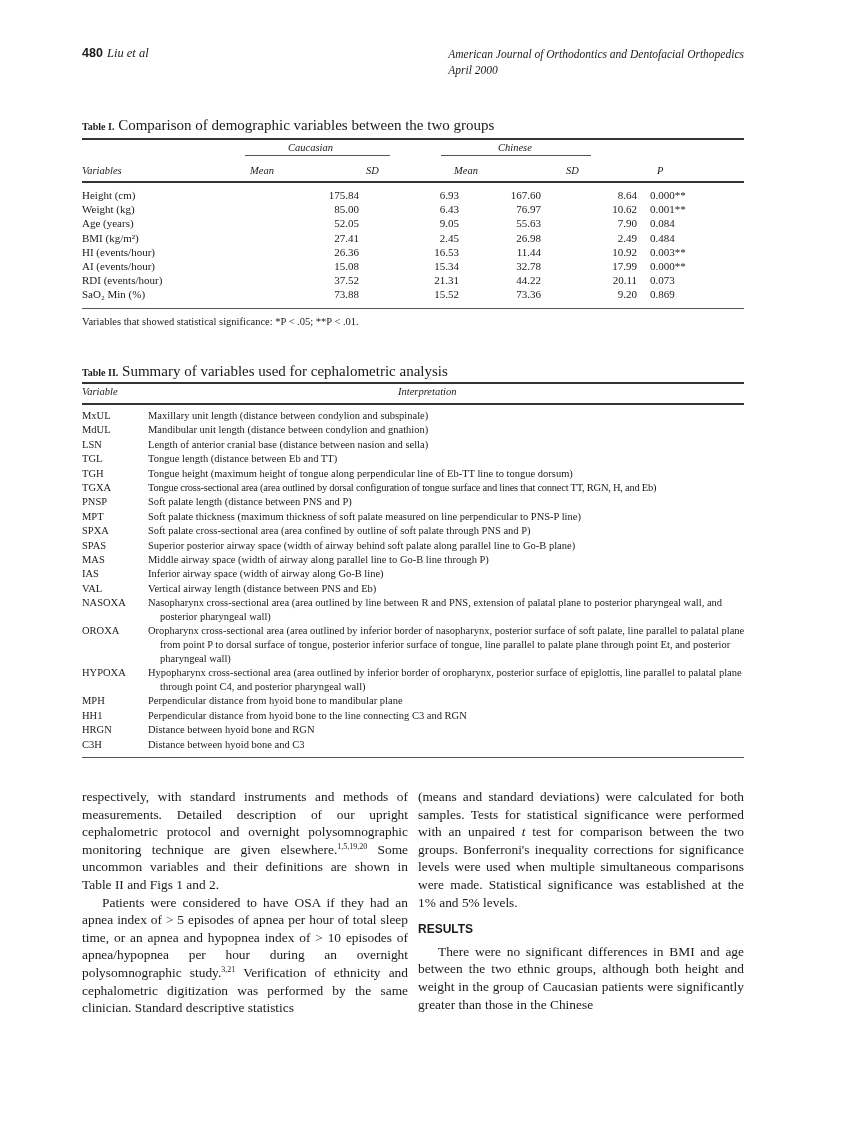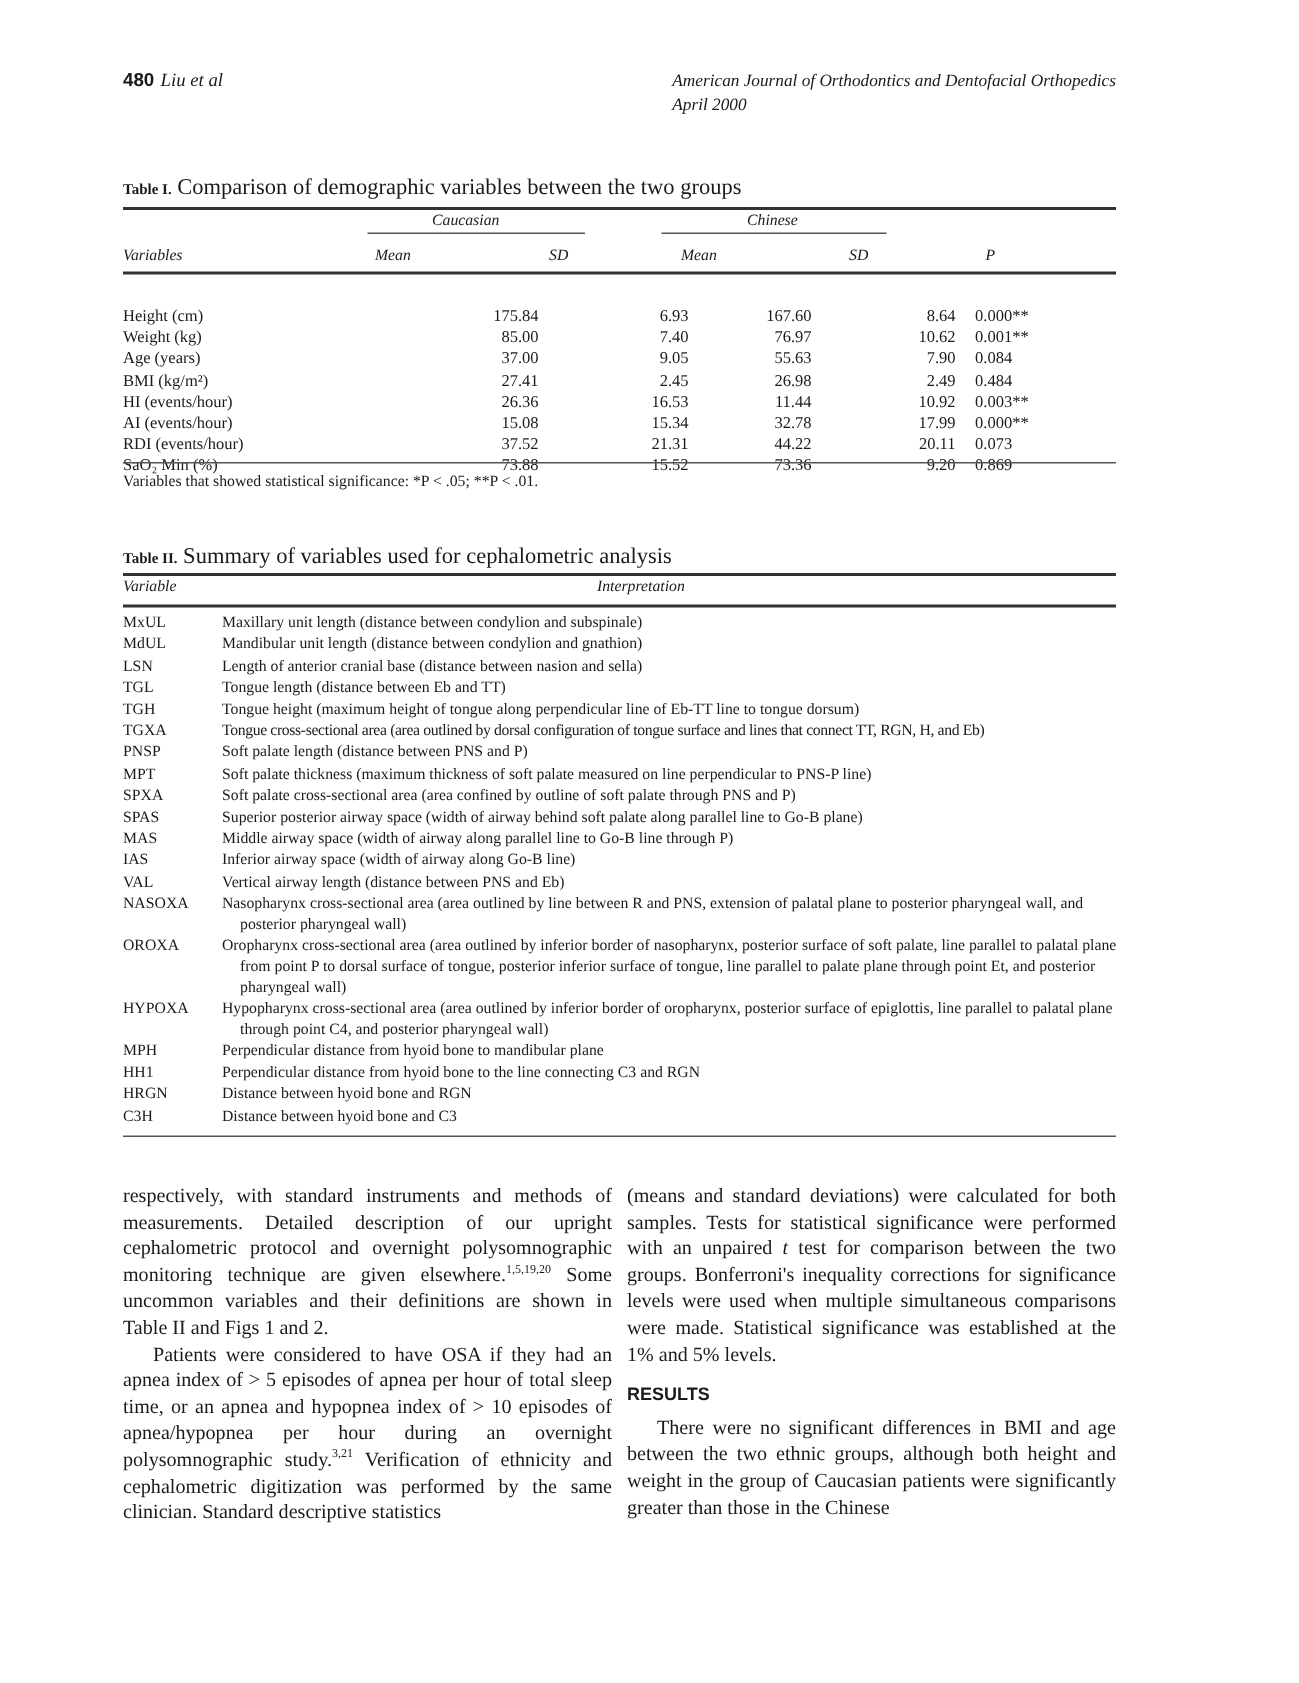--- a/index.html
+++ b/index.html
@@ -11,21 +11,21 @@
   .runhead-journal { right: 122px; top: 46px; font-style: italic; font-size: 11.5px; text-align: left; line-height: 16px; }
   .table-title { left: 82px; font-size: 15px; white-space: nowrap; }
   .table-title .lbl { font-family: Liberation Serif, serif; font-weight: bold; font-size: 10px; }
   .rule { position: absolute; left: 82px; width: 662px; background: #333; }
   .rule.thick { height: 2px; }
   .rule.thin { height: 1px; background: #555; }
   .sub-rule { position: absolute; height: 1px; background: #555; }
   .hcell { position: absolute; font-style: italic; font-size: 10.5px; }
   .t1 { position: absolute; left: 82px; top: 189px; width: 662px; font-size: 11px; }
   .t1 .row { position: relative; height: 14.2px; }
-  .t1 .row span { position: absolute; top: 16px; white-space: nowrap; text-align: center; }
+  .t1 .row span { position: absolute; top: 0; white-space: nowrap; text-align: center; }
   .t1 .c0 { left: 0; }
   .t1 .c1 { right: 385px; text-align: right; }
   .t1 .c2 { right: 285px; text-align: right; }
   .t1 .c3 { right: 203px; text-align: right; }
   .t1 .c4 { right: 107px; text-align: right; }
   .t1 .c5 { left: 568px; }
   .note { left: 82px; top: 316px; font-size: 10.5px; }
   .t2 { position: absolute; left: 82px; top: 409px; width: 670px; font-size: 10.5px; }
   .t2 .row { display: flex; line-height: 13.8px; margin-bottom: 0.6px; justify-content: center; }
   .t2 .var { width: 66px; flex-shrink: 0; }
@@ -70,28 +70,28 @@
       <span class="c0">Height (cm)</span>
       <span class="c1">175.84</span>
       <span class="c2">6.93</span>
       <span class="c3">167.60</span>
       <span class="c4">8.64</span>
       <span class="c5">0.000**</span>
     </div>
   <div class="row">
       <span class="c0">Weight (kg)</span>
       <span class="c1">85.00</span>
-      <span class="c2">7.40</span>
+      <span class="c2">6.43</span>
       <span class="c3">76.97</span>
       <span class="c4">10.62</span>
       <span class="c5">0.001**</span>
     </div>
   <div class="row">
       <span class="c0">Age (years)</span>
-      <span class="c1">37.00</span>
+      <span class="c1">52.05</span>
       <span class="c2">9.05</span>
       <span class="c3">55.63</span>
       <span class="c4">7.90</span>
       <span class="c5">0.084</span>
     </div>
   <div class="row">
       <span class="c0">BMI (kg/m²)</span>
       <span class="c1">27.41</span>
       <span class="c2">2.45</span>
       <span class="c3">26.98</span>

